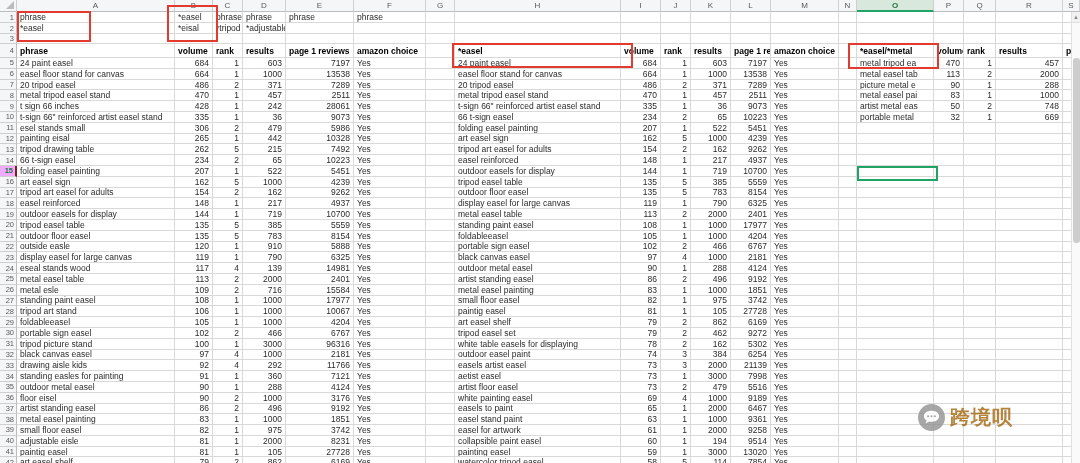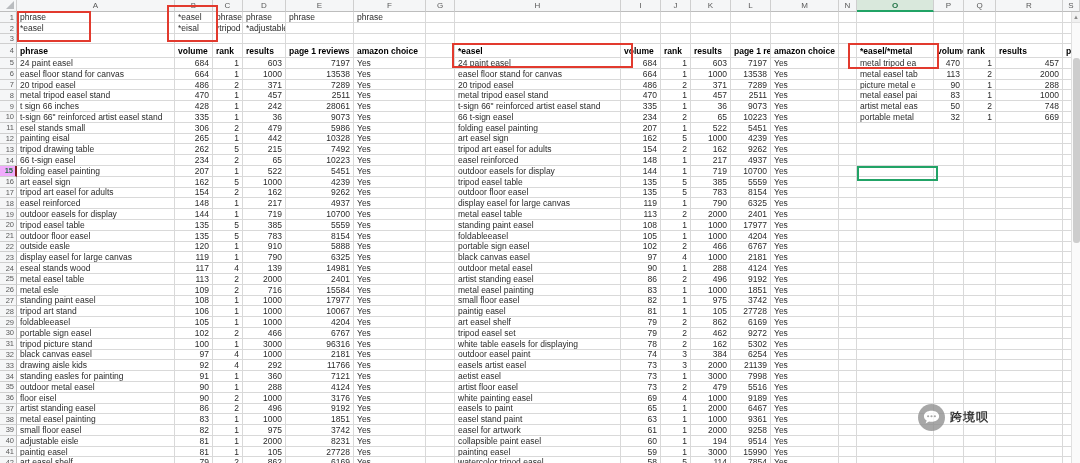--- a/index.html
+++ b/index.html
@@ -23,21 +23,21 @@
        border-bottom:8px solid #b9bcbf;}
   .redbox{position:absolute;border:2px solid #e23a2e;background:transparent;z-index:6;}
   #selcell{position:absolute;border:2px solid #21a366;background:transparent;z-index:5;}
   #scrollbar{position:absolute;right:0;top:12px;width:9px;height:451px;background:#fafafa;
       border-left:1px solid #e0e0e0;z-index:4;box-sizing:border-box;}
   #scroll-up{height:10px;display:flex;align-items:center;justify-content:center;
       font-size:6px;color:#8a8a8a;background:#f1f1f1;border-bottom:1px solid #e0e0e0;}
   #scroll-thumb{position:absolute;left:1px;top:46px;width:7px;height:185px;background:#cdcdcd;border-radius:3px;}
   #watermark{position:absolute;left:918px;top:404px;display:flex;align-items:center;gap:5px;
       opacity:.78;z-index:7;}
-  #watermark .wm-text{font-size:12px;font-weight:bold;color:#000000;letter-spacing:1px;}
+  #watermark .wm-text{font-size:20px;font-weight:bold;color:#a16207;letter-spacing:1px;}
   #watermark svg{display:block;}
 </style>
 </head>
 <body>
 
 <div id="stage">
   <div id="grid" style="grid-template-columns: 17px 158px 38px 30px 43px 68px 72px 29px 166px 40px 30px 40px 40px 68px 18px 77px 30px 32px 67px 17px; grid-template-rows: 12px 11px 11px 10px 14px 10.8px 10.8px 10.8px 10.8px 10.8px 10.8px 10.8px 10.8px 10.8px 10.8px 10.8px 10.8px 10.8px 10.8px 10.8px 10.8px 10.8px 10.8px 10.8px 10.8px 10.8px 10.8px 10.8px 10.8px 10.8px 10.8px 10.8px 10.8px 10.8px 10.8px 10.8px 10.8px 10.8px 10.8px 10.8px 10.8px 10.8px 10.8px;">
       <div class="c ch corner"></div>
       <div class="c ch">A</div>
       <div class="c ch">B</div>
@@ -863,21 +863,21 @@
       <div class="c num">81</div>
       <div class="c num">1</div>
       <div class="c num">105</div>
       <div class="c num">27728</div>
       <div class="c txt">Yes</div>
       <div class="c txt"></div>
       <div class="c txt">painting easel</div>
       <div class="c num">59</div>
       <div class="c num">1</div>
       <div class="c num">3000</div>
-      <div class="c num">15990</div>
+      <div class="c num">13020</div>
       <div class="c txt">Yes</div>
       <div class="c txt"></div>
       <div class="c txt"></div>
       <div class="c txt"></div>
       <div class="c txt"></div>
       <div class="c txt"></div>
       <div class="c txt"></div>
       <div class="c gut">42</div>
       <div class="c txt">art easel shelf</div>
       <div class="c num">79</div>

